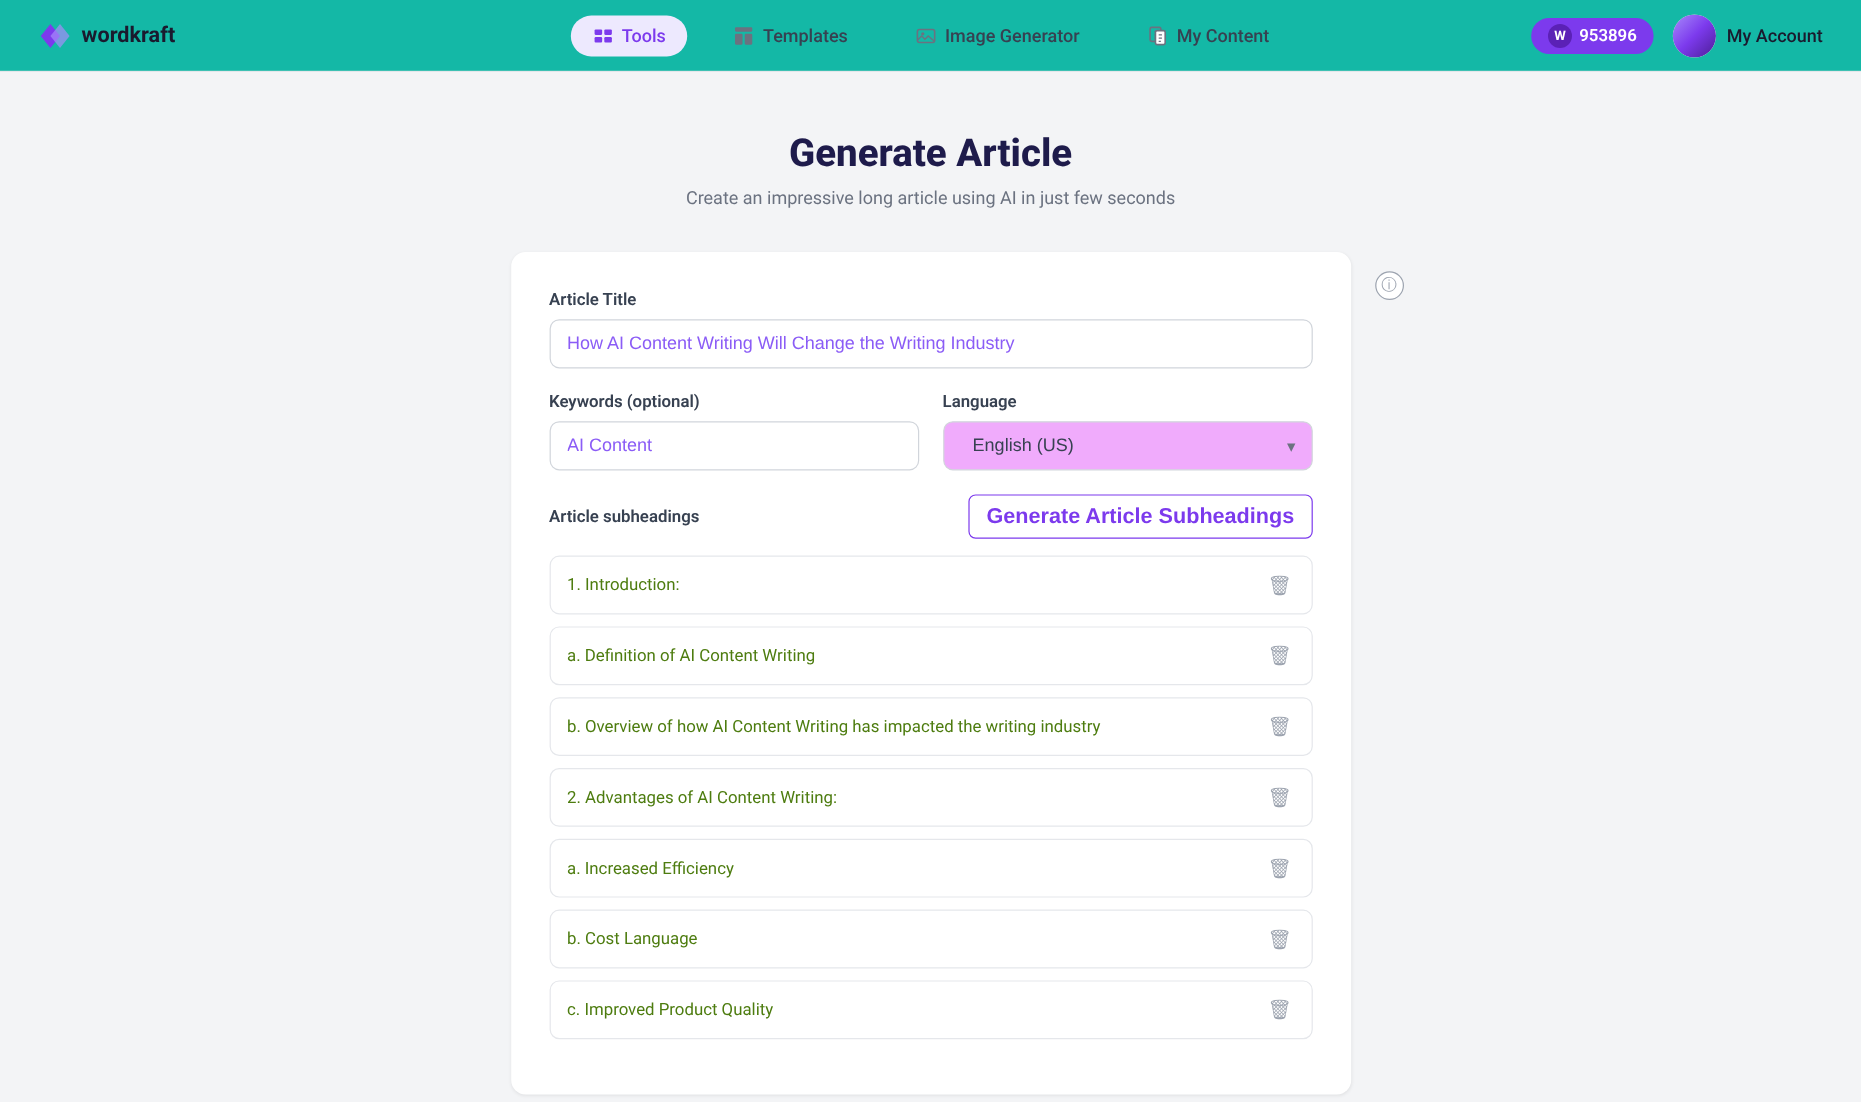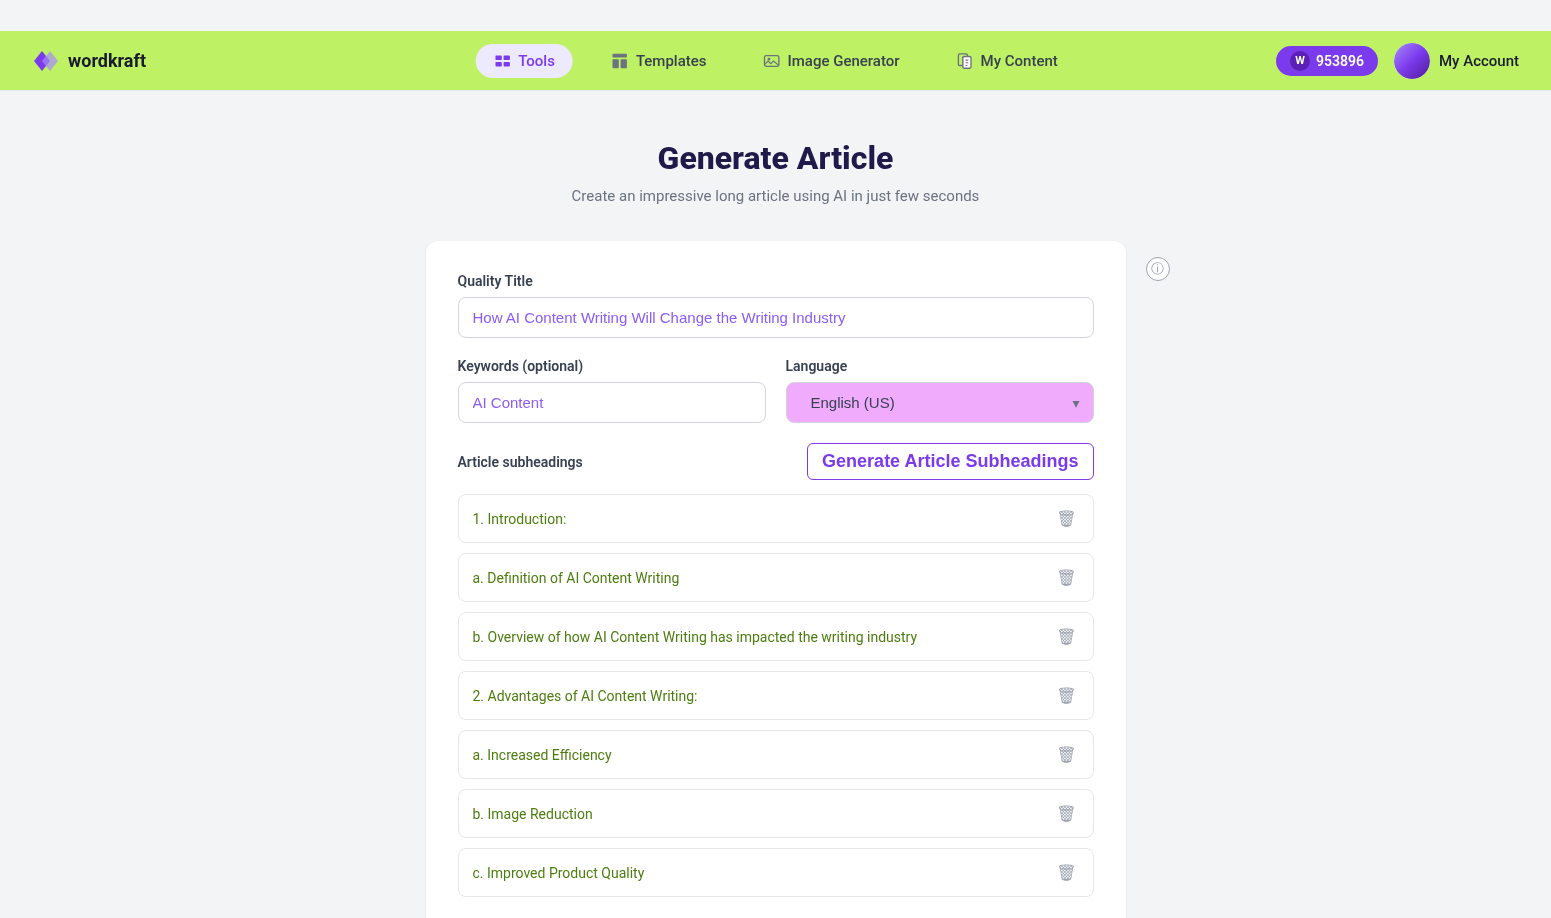--- a/index.html
+++ b/index.html
@@ -4,28 +4,27 @@
   <style>
     * { box-sizing: border-box; margin: 0; padding: 0; }
     body {
       font-family: -apple-system, BlinkMacSystemFont, 'Segoe UI', Roboto, sans-serif;
       background-color: #f3f4f6;
       min-height: 918px;
     }
 
     
     .navbar {
-      background: #bef264;
+      background: #14b8a6;
       border-bottom: 1px solid #e5e7eb;
       display: flex;
       align-items: center;
       padding: 0 32px;
       height: 60px;
       position: relative;
-      margin-top: 31px;
     }
     .logo-area {
       display: flex;
       align-items: center;
       gap: 8px;
     }
     .logo-icon {
       width: 28px;
       height: 28px;
     }
@@ -328,21 +327,21 @@
 </nav>
 
 <main class="main-content">
   <h1 class="page-title">Generate Article</h1>
   <p class="page-subtitle">Create an impressive long article using AI in just few seconds</p>
 
   <div class="form-card">
     <div class="info-icon">ⓘ</div>
 
     
-    <label class="field-label">Quality Title</label>
+    <label class="field-label">Article Title</label>
     <input class="text-input" type="text" value="How AI Content Writing Will Change the Writing Industry" style="">
 
     
     <div class="two-col">
       <div>
         <label class="field-label">Keywords (optional)</label>
         <input class="text-input" type="text" value="AI Content" style="">
       </div>
       <div>
         <label class="field-label">Language</label>
@@ -381,21 +380,21 @@
     </div>
         <div class="subheading-item">
       <span class="subheading-text">2. Advantages of AI Content Writing:</span>
       <span class="delete-icon" title="Delete">🗑</span>
     </div>
         <div class="subheading-item">
       <span class="subheading-text">a. Increased Efficiency</span>
       <span class="delete-icon" title="Delete">🗑</span>
     </div>
         <div class="subheading-item">
-      <span class="subheading-text">b. Image Reduction</span>
+      <span class="subheading-text">b. Cost Language</span>
       <span class="delete-icon" title="Delete">🗑</span>
     </div>
         <div class="subheading-item">
       <span class="subheading-text">c. Improved Product Quality</span>
       <span class="delete-icon" title="Delete">🗑</span>
     </div>
       </div>
   </div>
 </main>
 

